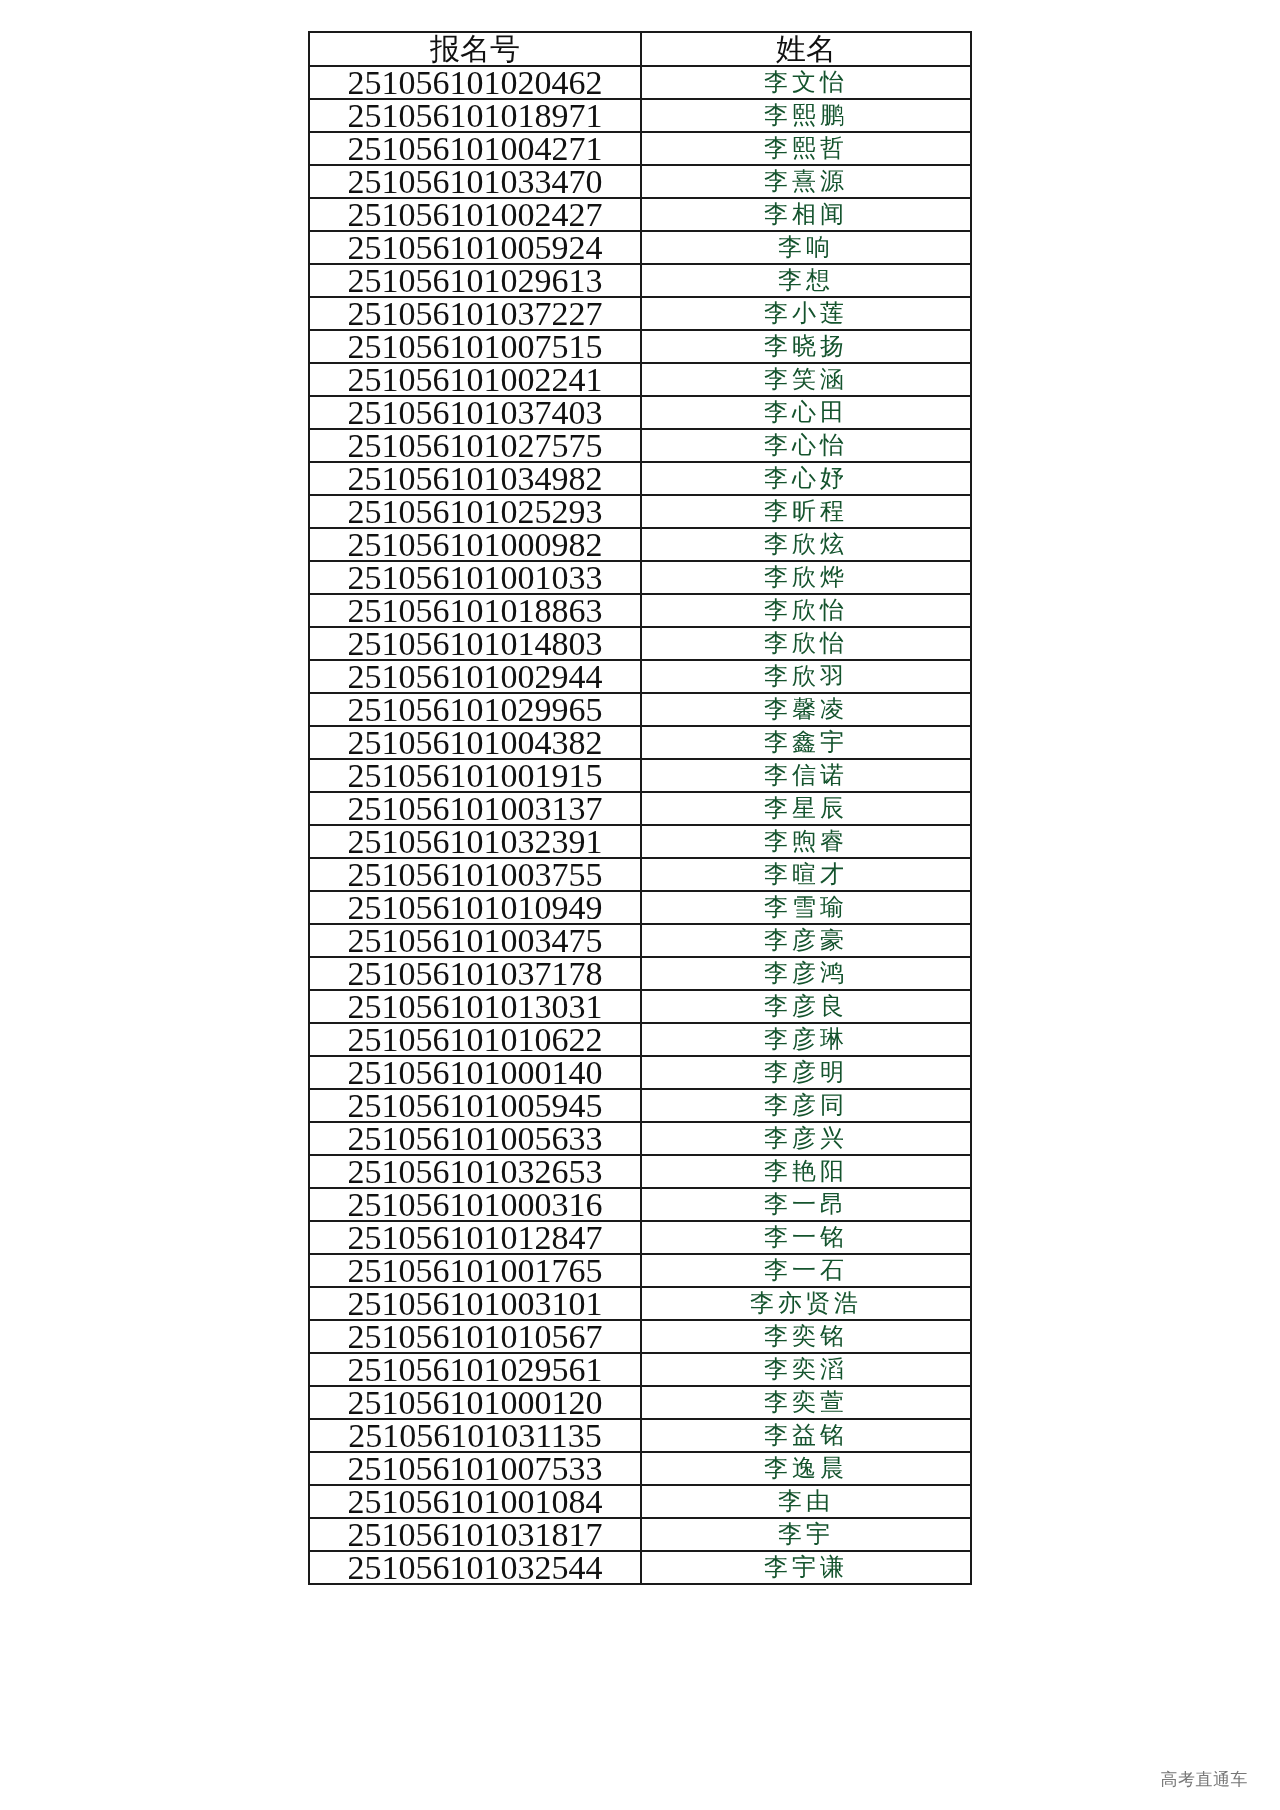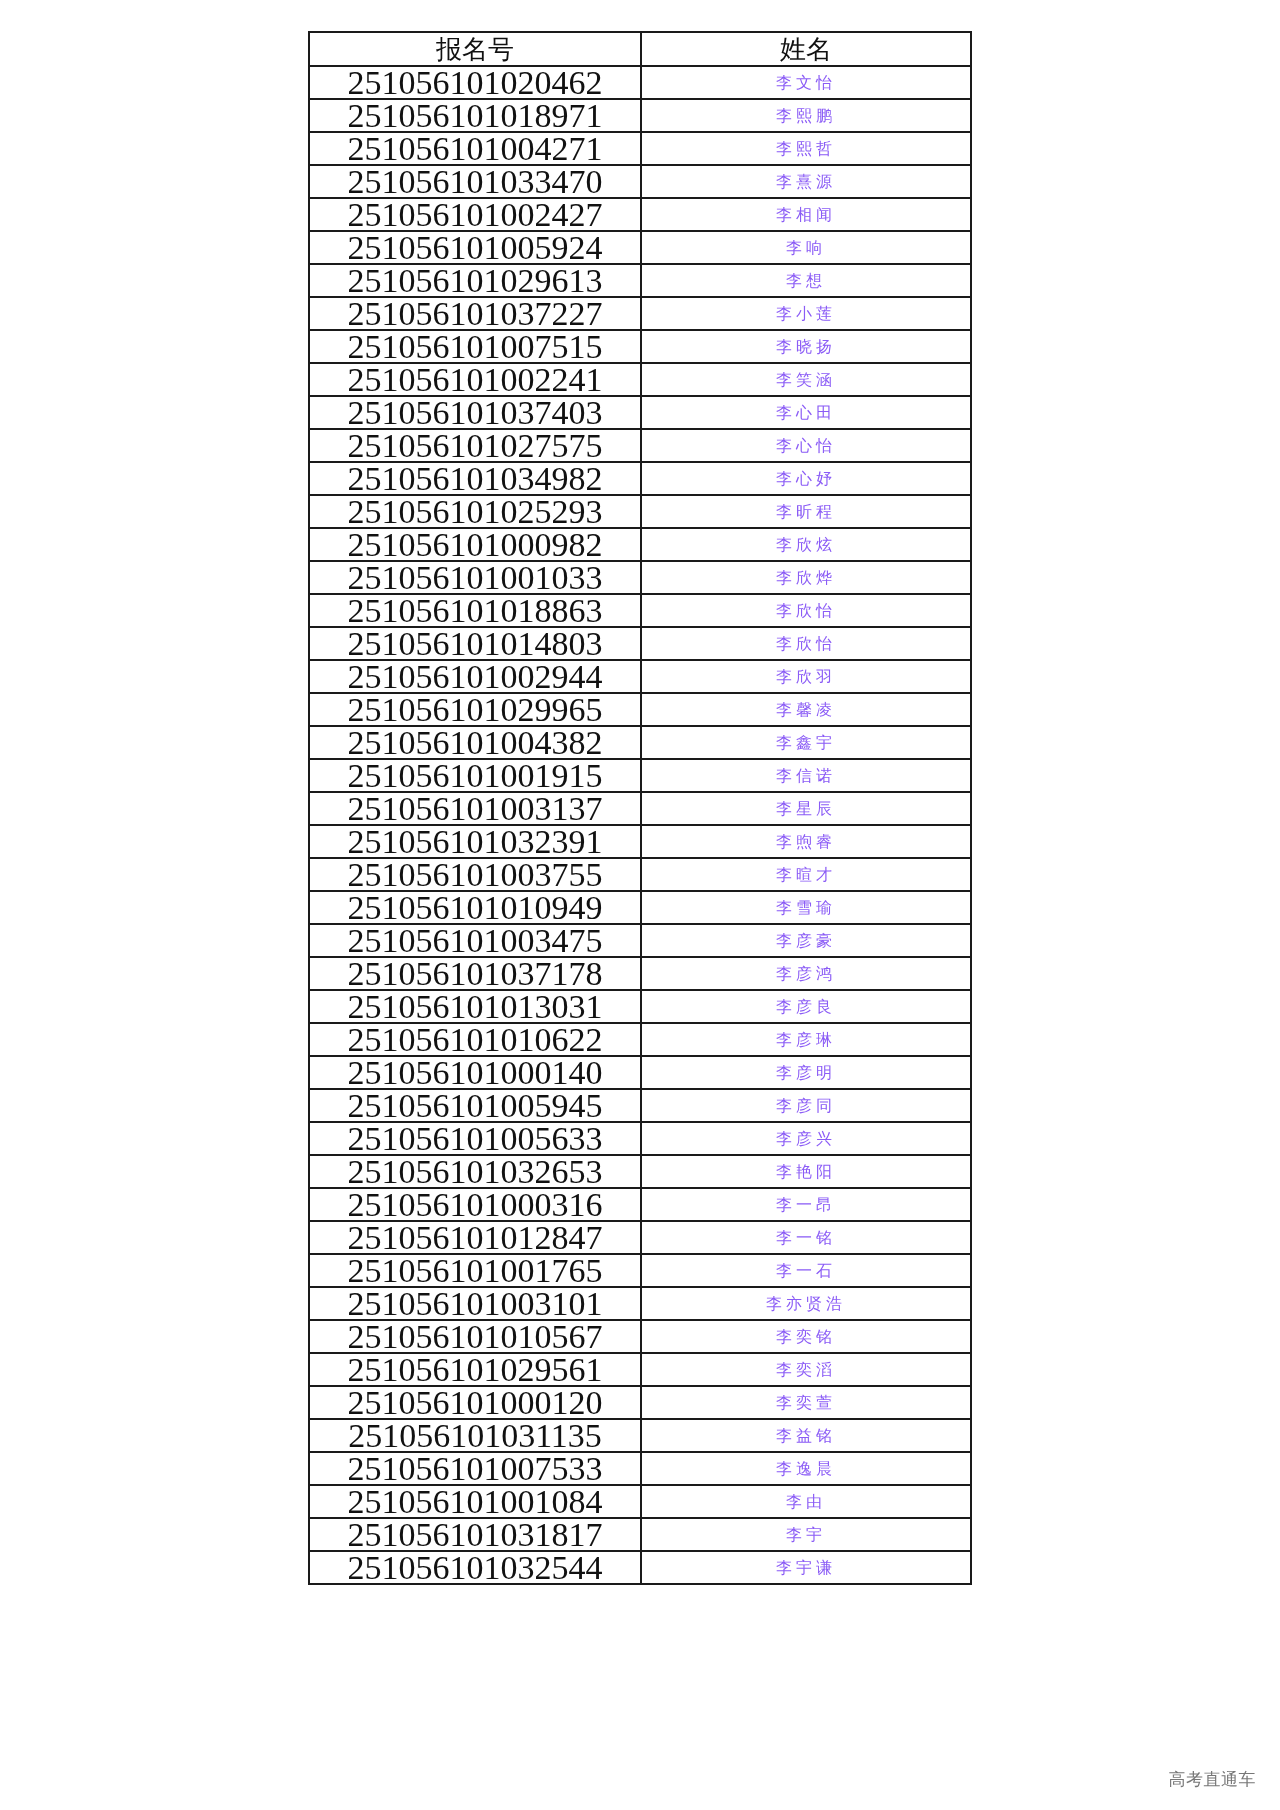--- a/index.html
+++ b/index.html
@@ -29,43 +29,43 @@
       padding: 0;
       text-align: center;
       vertical-align: middle;
       overflow: hidden;
       white-space: nowrap;
     }
     .page-table th {
       height: 32px;
       font-family: "DejaVu Sans", sans-serif;
       font-weight: normal;
-      font-size: 26px;
+      font-size: 30px;
       line-height: 32px;
     }
     .page-table td {
       height: 31px;
       line-height: 31px;
     }
     .page-table td.id-cell {
       font-family: "Liberation Serif", serif;
       font-size: 34px;
       letter-spacing: 0px;
     }
     .page-table td.name-cell {
       font-family: "DejaVu Sans", sans-serif;
-      font-size: 16px;
+      font-size: 24px;
       letter-spacing: 4px;
       font-weight: 300;
-      color: #8b5cf6;
+      color: #14532d;
       margin-top: 13px;
     }
     .watermark {
       position: absolute;
-      right: 24px;
+      right: 32px;
       top: 1768px;
       font-family: "DejaVu Sans", sans-serif;
       font-size: 17px;
       color: #777777;
       letter-spacing: 0.5px;
       text-align: center;
     }
   </style>
 </head>
 <body>

